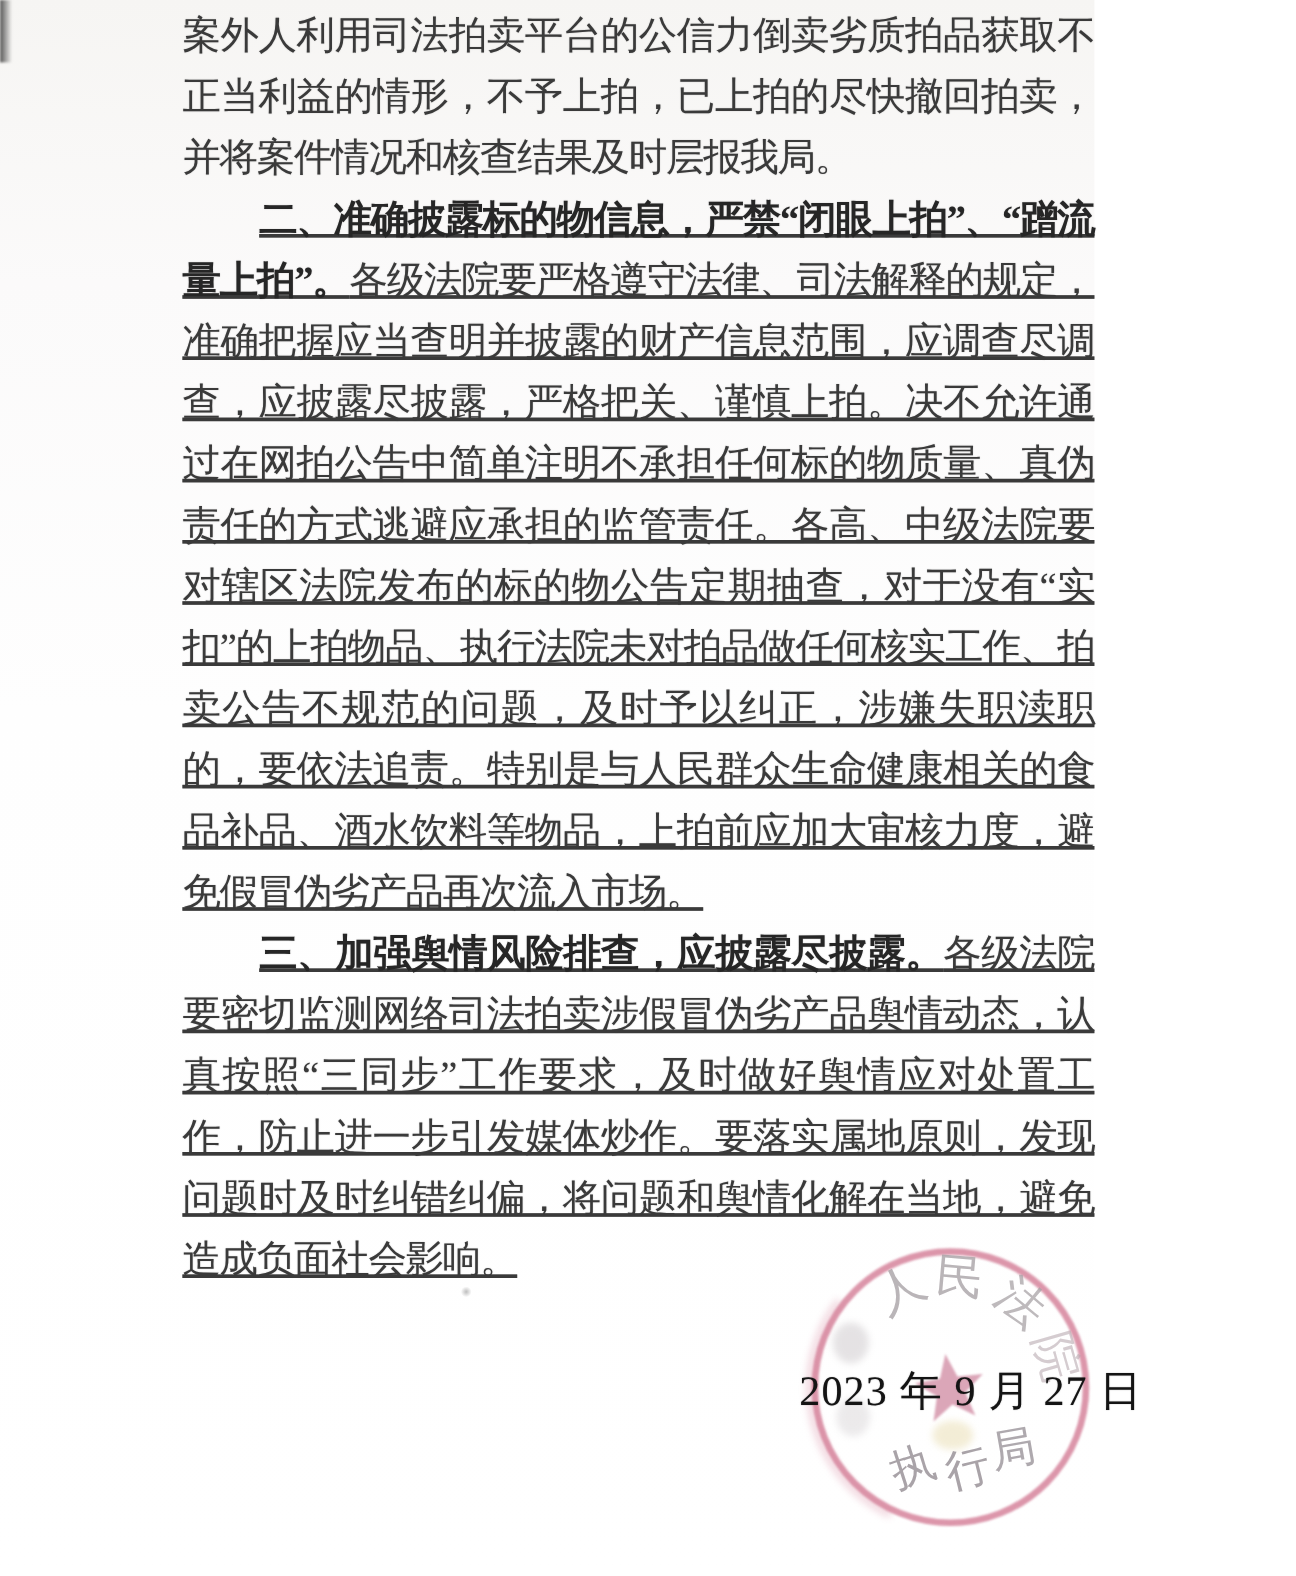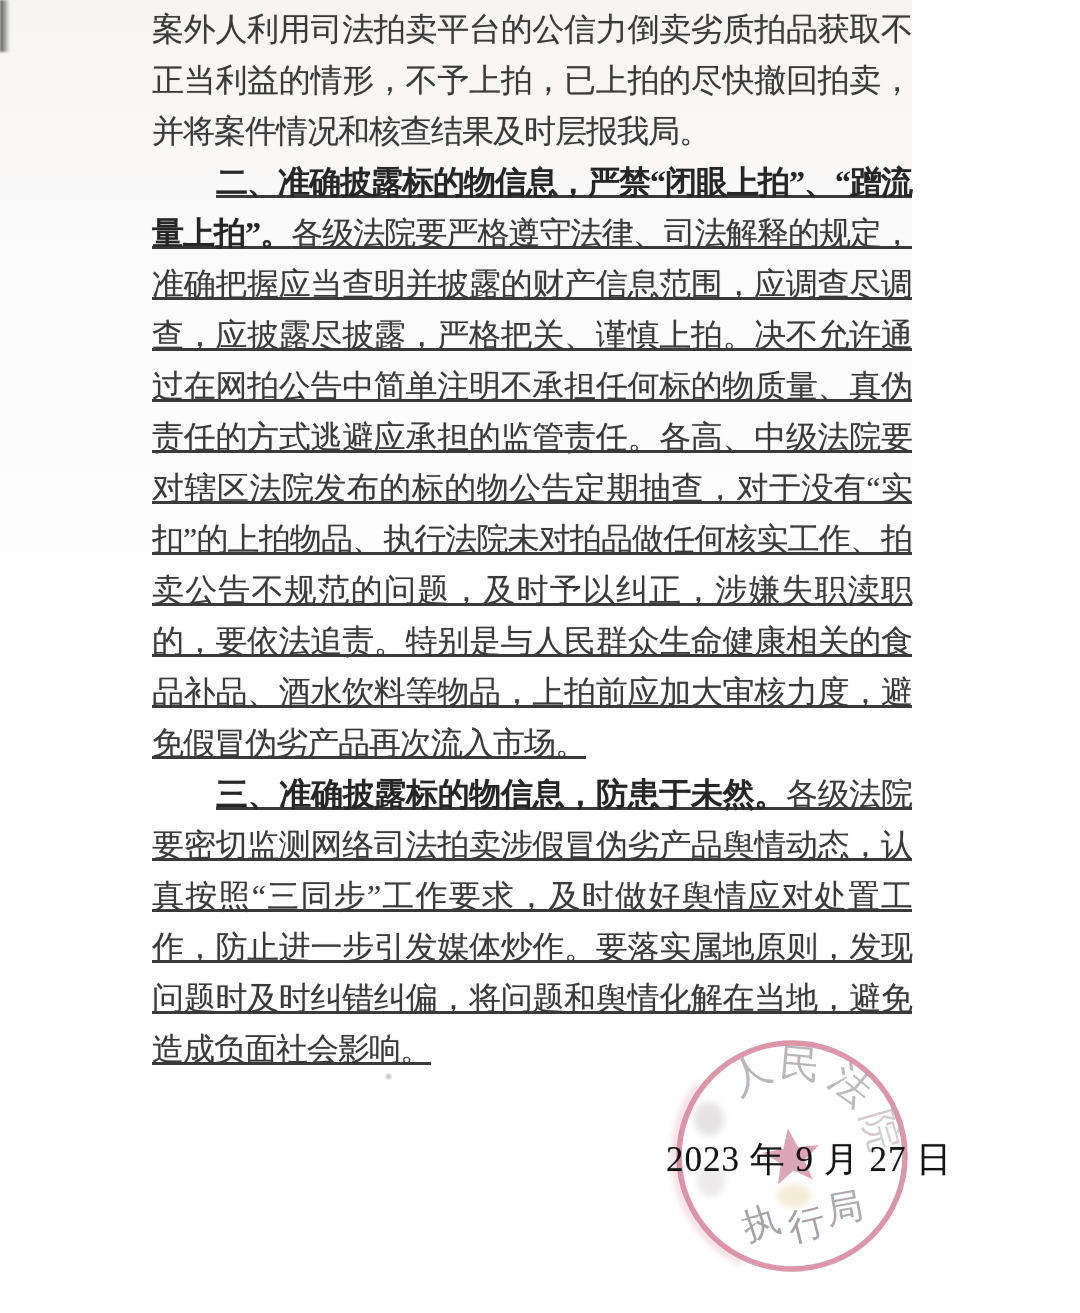--- a/index.html
+++ b/index.html
@@ -69,21 +69,21 @@
 </head>
 <body>
 
 <div class="page">
 
   <div class="corner-shadow"></div>
 
   <div class="doc-text">
     <p><b></b><span>案外人利用司法拍卖平台的公信力倒卖劣质拍品获取不正当利益的情形，不予上拍，已上拍的尽快撤回拍卖，并将案件情况和核查结果及时层报我局。</span></p>
     <p class="indent"><b>二、准确披露标的物信息，严禁“闭眼上拍”、“蹭流量上拍”。</b><span>各级法院要严格遵守法律、司法解释的规定，准确把握应当查明并披露的财产信息范围，应调查尽调查，应披露尽披露，严格把关、谨慎上拍。决不允许通过在网拍公告中简单注明不承担任何标的物质量、真伪责任的方式逃避应承担的监管责任。各高、中级法院要对辖区法院发布的标的物公告定期抽查，对于没有“实扣”的上拍物品、执行法院未对拍品做任何核实工作、拍卖公告不规范的问题，及时予以纠正，涉嫌失职渎职的，要依法追责。特别是与人民群众生命健康相关的食品补品、酒水饮料等物品，上拍前应加大审核力度，避免假冒伪劣产品再次流入市场。</span></p>
-    <p class="indent"><b>三、准确披露标的物信息，防患于未然。</b><span>各级法院要密切监测网络司法拍卖涉假冒伪劣产品舆情动态，认真按照“三同步”工作要求，及时做好舆情应对处置工作，防止进一步引发媒体炒作。要落实属地原则，发现问题时及时纠错纠偏，将问题和舆情化解在当地，避免造成负面社会影响。</span></p>
+    <p class="indent"><b>三、加强舆情风险排查，应披露尽披露。</b><span>各级法院要密切监测网络司法拍卖涉假冒伪劣产品舆情动态，认真按照“三同步”工作要求，及时做好舆情应对处置工作，防止进一步引发媒体炒作。要落实属地原则，发现问题时及时纠错纠偏，将问题和舆情化解在当地，避免造成负面社会影响。</span></p>
   </div>
 
   <div class="dust-speck"></div>
 
   <div class="seal-wrap">
     <svg width="266" height="266" viewBox="0 0 266 266">
       <defs>
         <filter id="smudge" x="-60%" y="-60%" width="220%" height="220%">
           <feGaussianBlur stdDeviation="3"></feGaussianBlur>
         </filter>

